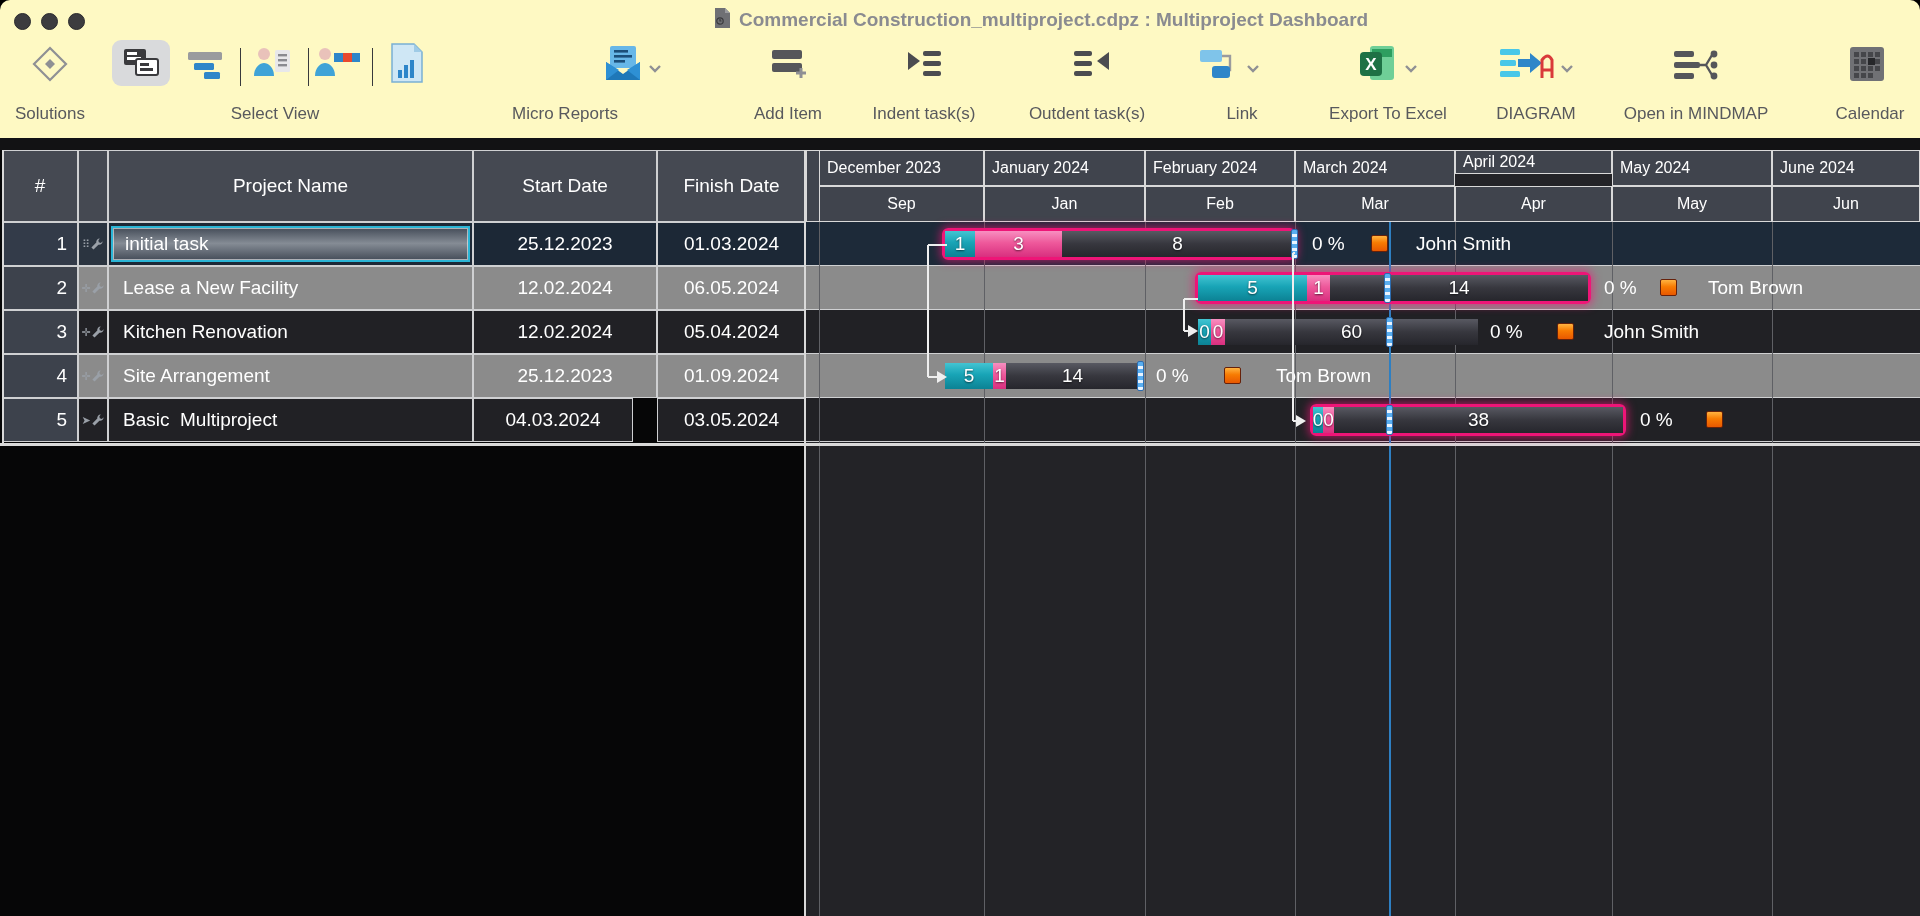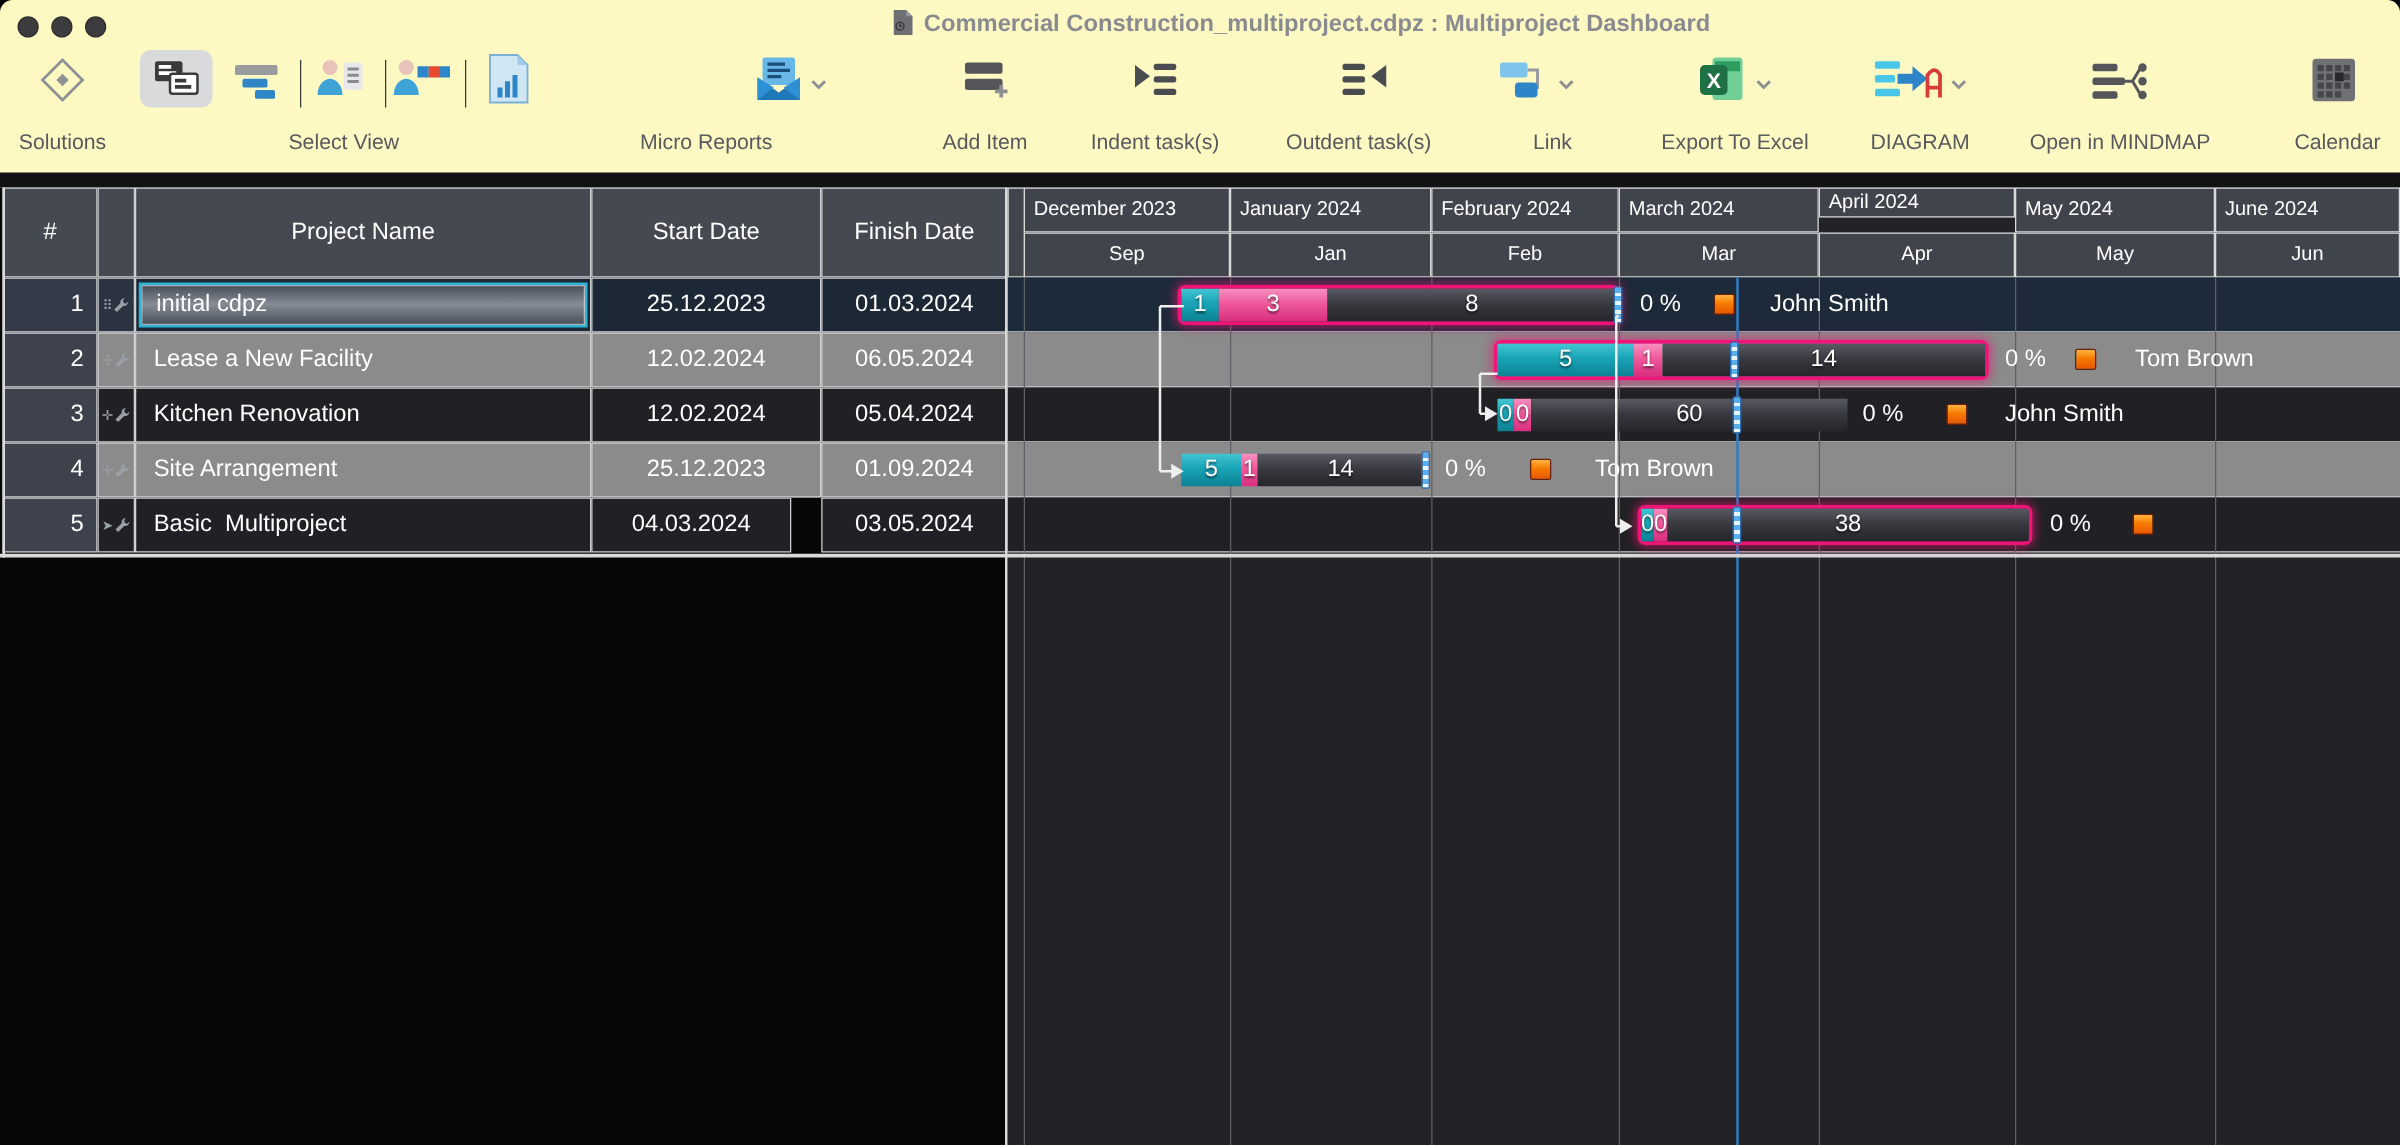--- a/index.html
+++ b/index.html
@@ -294,21 +294,21 @@
       <div class="gridline" style="left: 1772px; top: 72px; height: 694px;"></div>
       <div class="todayline" style="left: 1389px; top: 72px; height: 694px; z-index: 3;"></div>
       <div class="cell cell-num" style="left: 2px; top: 72px; width: 76px; height: 44px; background: rgb(51, 59, 73);">1</div>
       <div class="cell" style="left: 78px; top: 72px; width: 30px; height: 44px; background: rgb(43, 52, 64); justify-content: center;">
         <span style="color: rgb(154, 160, 168); font-size: 13px; line-height: 1;"><span style="font-size:11px">⠿</span><svg width="14" height="14" viewBox="0 0 20 20" style="vertical-align:-3px">
             <path d="M14 2 a5 5 0 0 0-5 6 l-7 7 3 3 7-7 a5 5 0 0 0 6-5 l-2.5 2.5 L12.5 7.5 12 4.5 Z" fill="#9aa0a8"></path>
           </svg></span>
       </div>
       <div class="cell" style="left: 108px; top: 72px; width: 365px; height: 44px; background: rgb(28, 40, 54); padding: 0px;">
         <div class="sel-field">
-          <span>initial cdpz</span>
+          <span>initial task</span>
         </div>
       </div>
       <div class="cell cell-date" style="left: 473px; top: 72px; width: 184px; height: 44px; background: rgb(28, 40, 54);">25.12.2023</div>
       <div class="cell cell-date" style="left: 657px; top: 72px; width: 149px; height: 44px; background: rgb(28, 40, 54);">01.03.2024</div>
       <div class="cell cell-num" style="left: 2px; top: 116px; width: 76px; height: 44px; background: rgb(61, 66, 76);">2</div>
       <div class="cell" style="left: 78px; top: 116px; width: 30px; height: 44px; background: rgb(139, 139, 139); justify-content: center;">
         <span style="color: rgb(154, 160, 168); font-size: 13px; line-height: 1;"><span style="font-size:11px">✛</span><svg width="14" height="14" viewBox="0 0 20 20" style="vertical-align:-3px">
             <path d="M14 2 a5 5 0 0 0-5 6 l-7 7 3 3 7-7 a5 5 0 0 0 6-5 l-2.5 2.5 L12.5 7.5 12 4.5 Z" fill="#9aa0a8"></path>
           </svg></span>
       </div>

